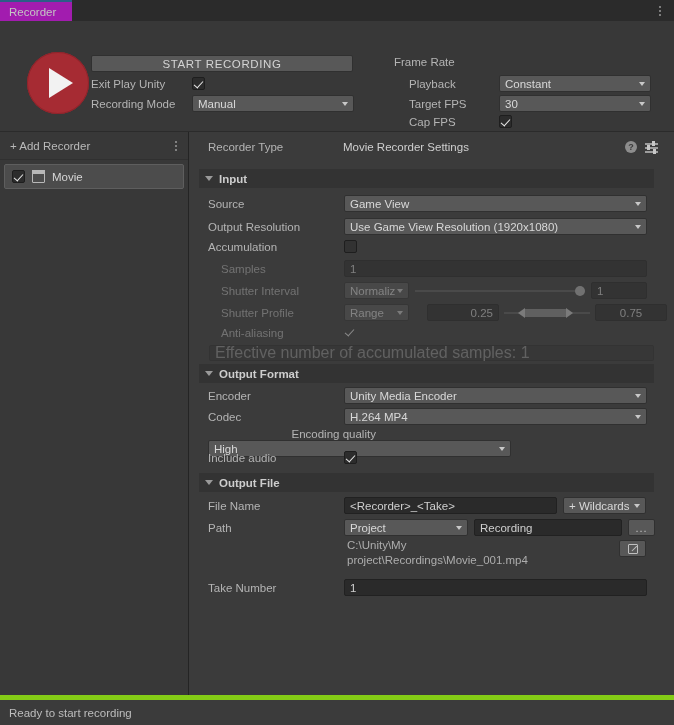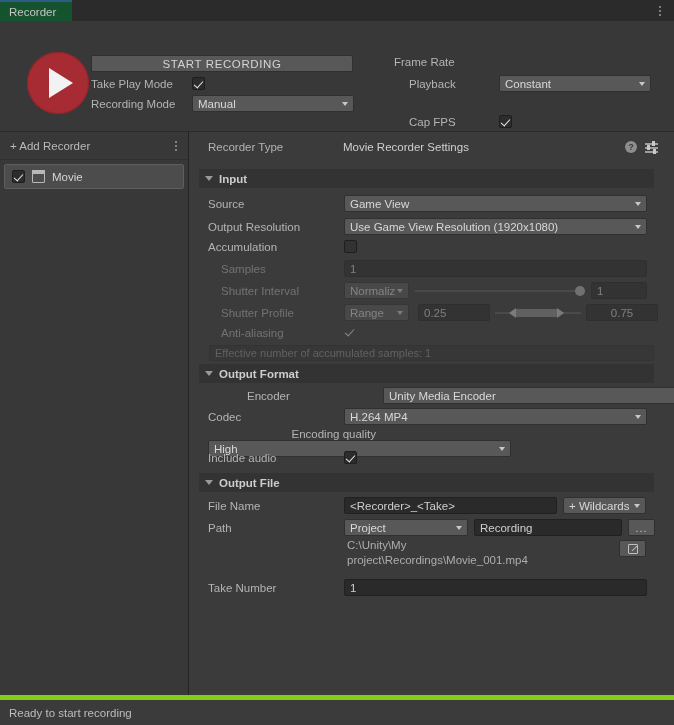--- a/index.html
+++ b/index.html
@@ -18,21 +18,21 @@
   
   .tabbar {
     height: 21px;
     background: #2b2b2b;
     display: flex;
     align-items: stretch;
     position: relative;
   }
   .tab {
     width: 72px;
-    background: #14532d;
+    background: #a21caf;
     border-top: 2px solid #2c5d87;
     display: flex;
     align-items: center;
     padding-left: 9px;
     color: #c4c4c4;
     font-size: 11.5px;
   }
   .tabbar-rest { flex: 1; background: #2b2b2b; }
   .win-menu {
     position: absolute;
@@ -294,21 +294,21 @@
   .dis { opacity: .45; }
   .info {
     background: #343434;
     border: 1px solid #2b2b2b;
     border-radius: 2px;
     height: 16px;
     display: flex;
     align-items: center;
     padding: 0 5px;
     color: #8f8f8f;
-    font-size: 11px;
+    font-size: 16px;
   }
 
   
   .slider-track {
     height: 2px;
     background: #5d5d5d;
     position: relative;
   }
   .slider-knob {
     position: absolute;
@@ -390,21 +390,21 @@
 
   <div class="rec-btn">
     <div class="rec-tri"></div>
   </div>
 
   <div class="start-rec">
     <span>START RECORDING</span>
   </div>
 
   <div class="row" style="left:91px; top:56px;">
-    <span class="lbl" style="width:101px;">Take Play Mode</span>
+    <span class="lbl" style="width:101px;">Exit Play Unity</span>
     <span class="cb on"></span>
   </div>
 
   <div class="row" style="left:91px; top:74px;">
     <span class="lbl" style="width:101px;">Recording Mode</span>
     <span class="dd" style="width:162px;">
       <span>Manual</span>
     </span>
   </div>
 
@@ -412,20 +412,26 @@
     <span class="lbl">Frame Rate</span>
   </div>
 
   <div class="row" style="left:409px; top:54px;">
     <span class="lbl" style="width:90px;">Playback</span>
     <span class="dd" style="width:152px;">
       <span>Constant</span>
     </span>
   </div>
 
+  <div class="row" style="left:409px; top:74px;">
+    <span class="lbl" style="width:90px;">Target FPS</span>
+    <span class="dd" style="width:152px;">
+      <span>30</span>
+    </span>
+  </div>
 
   <div class="row" style="left:409px; top:94px;">
     <span class="lbl" style="width:90px;">Cap FPS</span>
     <span class="cb on"></span>
   </div>
 </div>
 
 <div class="body">
 
   <div class="sidebar">
@@ -506,21 +512,21 @@
       <span class="tf" style="width:56px;">
         <span>1</span>
       </span>
     </div>
 
     <div class="row dis" style="left:32px; top:172px;">
       <span class="lbl" style="width:123px;">Shutter Profile</span>
       <span class="dd" style="width:65px;">
         <span>Range</span>
       </span>
-      <span class="tf" style="width:72px; margin-left:9px;">
+      <span class="tf" style="width:72px; margin-left:18px;justify-content:flex-end;">
         <span>0.25</span>
       </span>
       <span style="width:86px; margin:0 5px; position:relative;">
         <span class="range-track" style="display:block;">
           <span class="range-fill" style="left:20px; width:42px;"></span>
           <span class="range-h" style="left:14px; border-right:7px solid #c9c9c9;"></span>
           <span class="range-h" style="left:62px; border-left:7px solid #c9c9c9;"></span>
         </span>
       </span>
       <span class="tf" style="width:72px;justify-content:center;">
@@ -536,21 +542,21 @@
     <div class="info dis" style="position:absolute; left:20px; top:213px; width:445px;">
       <span>Effective number of accumulated samples: 1</span>
     </div>
 
     <div class="sec" style="top:232px;">
       <span class="caret"></span>
       <span>Output Format</span>
     </div>
 
     <div class="row" style="left:19px; top:255px;">
-      <span class="lbl" style="width:136px;margin-left:39px;">Encoder</span>
+      <span class="lbl" style="width:136px;">Encoder</span>
       <span class="dd" style="width:303px;">
         <span>Unity Media Encoder</span>
       </span>
     </div>
 
     <div class="row" style="left:19px; top:276px;">
       <span class="lbl" style="width:136px;">Codec</span>
       <span class="dd" style="width:303px;">
         <span>H.264 MP4</span>
       </span>

